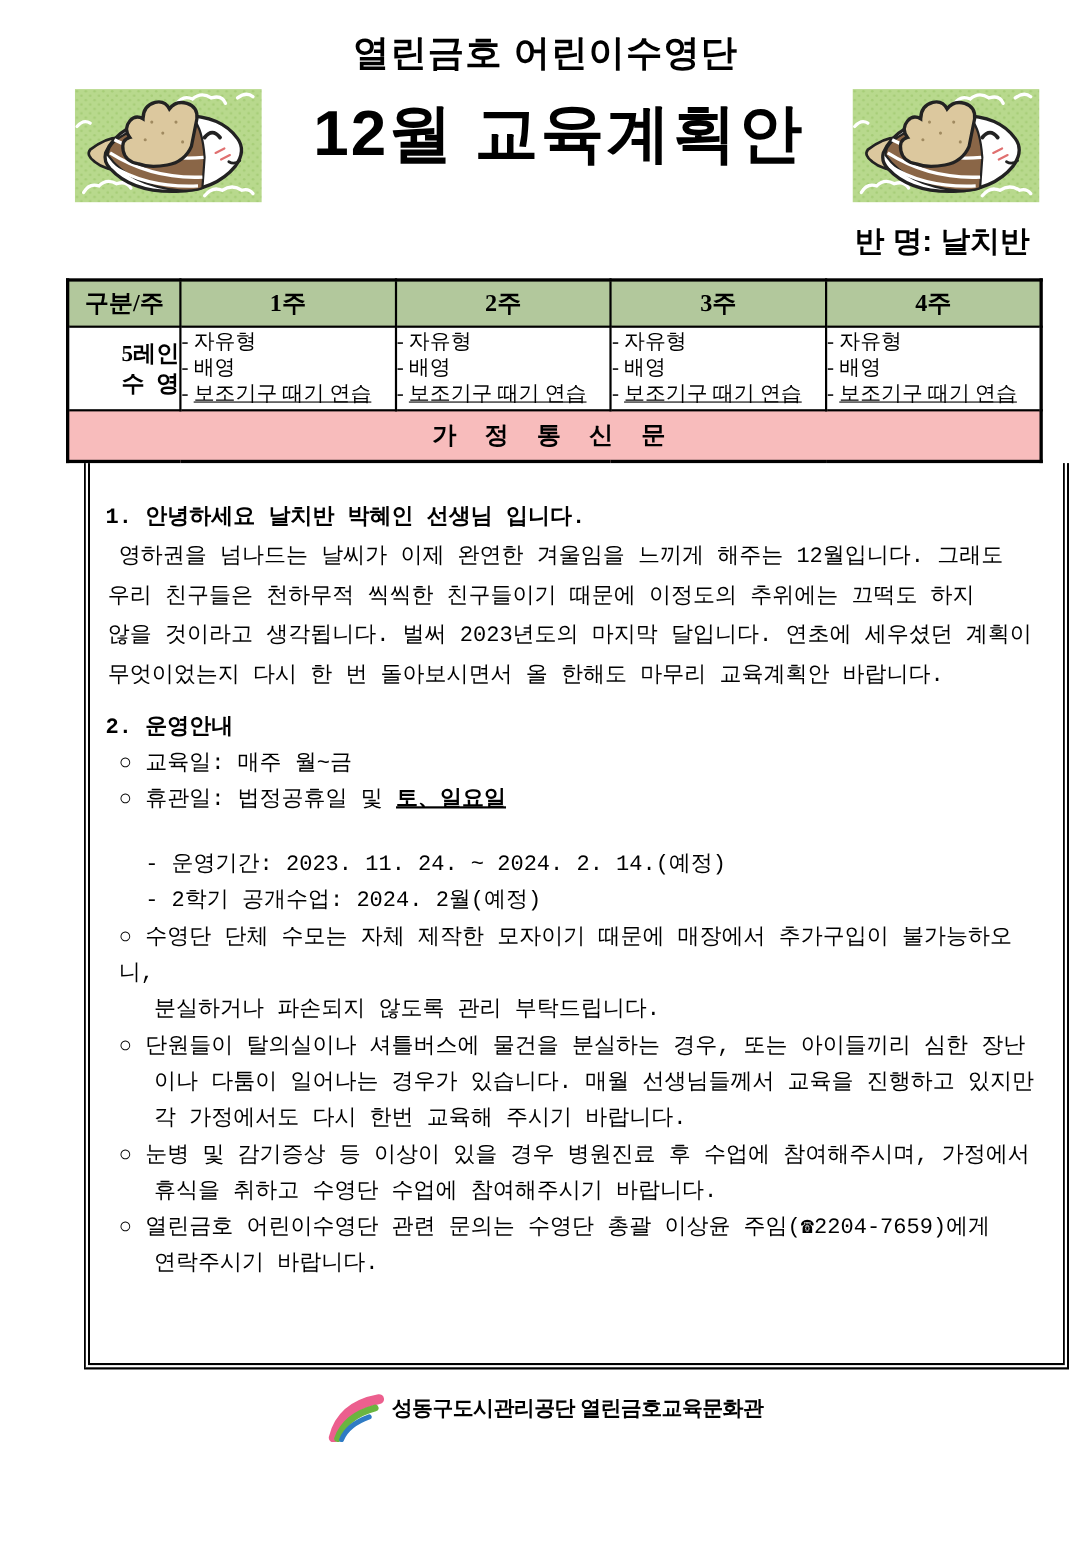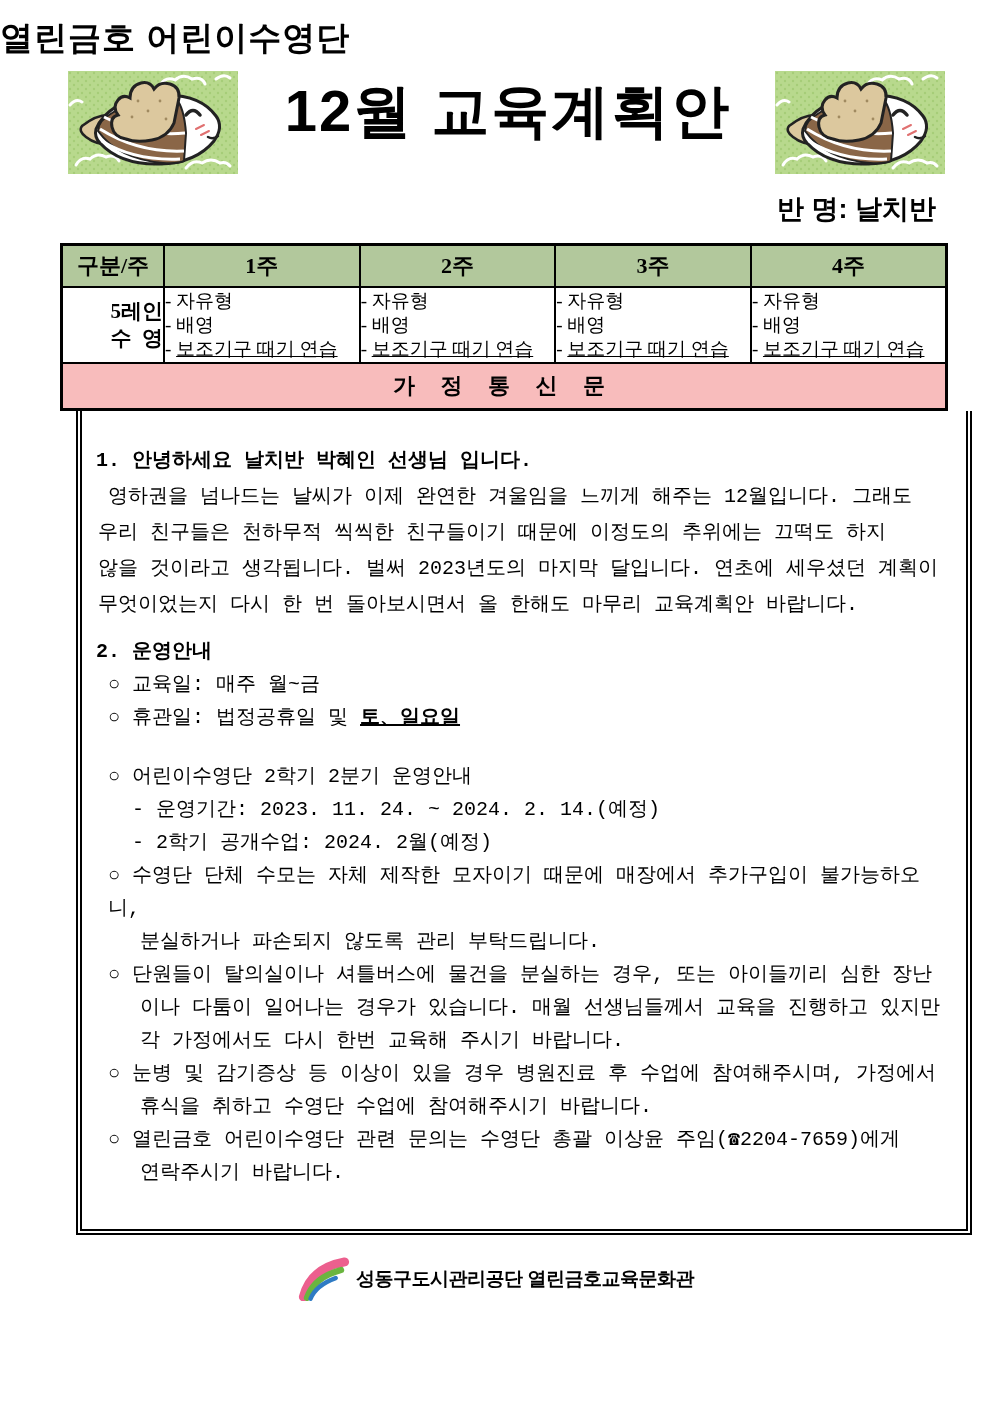--- a/index.html
+++ b/index.html
@@ -7,22 +7,22 @@
     width: 992px; height: 1403px;
     background: #ffffff;
     overflow: hidden;
     font-family: "Liberation Serif", serif;
     color: #000;
   }
   .page { position: relative; width: 992px; height: 1403px; }
 
   
   .org-title {
-    margin-top: 16px;
-    text-align: left;
+    margin-top: 26px;
+    text-align: center;
     font-family: "Liberation Sans", sans-serif;
     font-weight: 800;
     font-size: 33px;
     letter-spacing: 1px;
   }
   .hero { position: relative; height: 104px; margin-top: 10px; }
   .fish-img {
     position: absolute; top: 0;
     width: 170px; height: 103px;
     display: block;
@@ -102,21 +102,21 @@
   .sec2 { margin-top: 12px; line-height: 33px; }
   .sec3 { margin-top: 26px; line-height: 33px; }
   .bullet { padding-left: 12px; }
   .dash { padding-left: 36px; }
   .cont { padding-left: 44px; }
   .ul-bold { font-weight: bold; text-decoration: underline; }
 
   
   .footer {
     margin-top: 22px;
-    display: flex; align-items: center; justify-content: center;
+    display: flex; justify-content: center;
     gap: 6px;
   }
   .footer-text {
     font-family: "Liberation Sans", sans-serif;
     font-weight: 800;
     font-size: 19px;
     letter-spacing: -0.5px;
   }
   .logo-swoosh { width: 52px; height: 44px; display: block; }
 </style>
@@ -263,21 +263,20 @@
       <div class="para">무엇이었는지 다시 한 번 돌아보시면서 올 한해도 마무리 교육계획안 바랍니다.</div>
     </div>
 
     <div class="sec2">
       <div class="s-heading">2. 운영안내</div>
       <div class="bullet">○ 교육일: 매주 월~금</div>
       <div class="bullet"><span>○ 휴관일: 법정공휴일 및 </span><span class="ul-bold">토、일요일</span></div>
     </div>
 
     <div class="sec3">
-      <div class="bullet">○ 어린이수영단 2학기 2분기 운영안내</div>
       <div class="dash">- 운영기간: 2023. 11. 24. ~ 2024. 2. 14.(예정)</div>
       <div class="dash">- 2학기 공개수업: 2024. 2월(예정)</div>
       <div class="bullet">○ 수영단 단체 수모는 자체 제작한 모자이기 때문에 매장에서 추가구입이 불가능하오니,</div>
       <div class="cont">분실하거나 파손되지 않도록 관리 부탁드립니다.</div>
       <div class="bullet">○ 단원들이 탈의실이나 셔틀버스에 물건을 분실하는 경우, 또는 아이들끼리 심한 장난</div>
       <div class="cont">이나 다툼이 일어나는 경우가 있습니다. 매월 선생님들께서 교육을 진행하고 있지만</div>
       <div class="cont">각 가정에서도 다시 한번 교육해 주시기 바랍니다.</div>
       <div class="bullet">○ 눈병 및 감기증상 등 이상이 있을 경우 병원진료 후 수업에 참여해주시며, 가정에서</div>
       <div class="cont">휴식을 취하고 수영단 수업에 참여해주시기 바랍니다.</div>
       <div class="bullet">○ 열린금호 어린이수영단 관련 문의는 수영단 총괄 이상윤 주임(☎2204-7659)에게</div>

